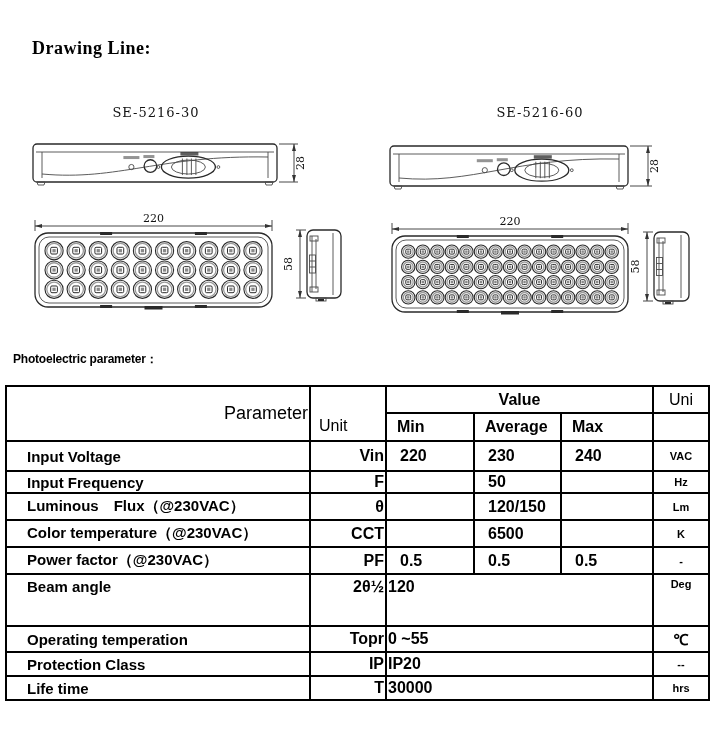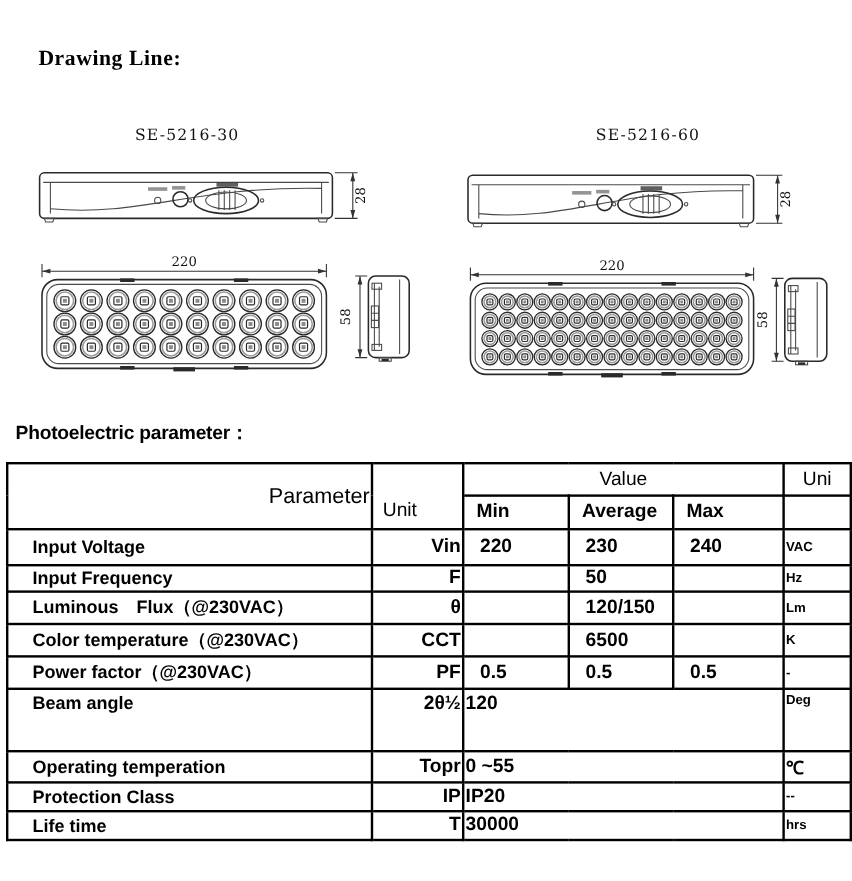--- a/index.html
+++ b/index.html
@@ -11,21 +11,21 @@
     color:#000;
     overflow:hidden;
   }
   .heading-serif {
     position:absolute; left:32px; top:38px;
     font-family:"Liberation Serif", serif;
     font-weight:bold; font-size:18px; letter-spacing:0.5px;
   }
   .heading-sans {
     position:absolute; left:13px; top:351px;
-    font-weight:bold; font-size:16px; letter-spacing:-0.2px;
+    font-weight:bold; font-size:12px; letter-spacing:-0.2px;
   }
   #drawings-svg { position:absolute; left:0; top:93px; }
 
   
   .outline { fill:none; stroke:#2a2a2a; stroke-width:1.3; }
   .thin    { fill:none; stroke:#4a4a4a; stroke-width:0.9; }
   .dim-line{ fill:none; stroke:#333;    stroke-width:0.9; }
   .arrow   { fill:#333; stroke:none; }
   .tab     { fill:#2a2a2a; stroke:none; }
   .dim-text   { font:11px "DejaVu Serif", serif; fill:#111; }
@@ -41,29 +41,29 @@
     width:703px;
     border-collapse:collapse; table-layout:fixed;
     border:2px solid #000;
   }
   #param-table th, #param-table td { border:2px solid #000; overflow:hidden; }
   thead tr.hrow1 { height:27px; }
   thead tr.hrow2 { height:28px; }
   th { font-weight:normal; font-size:16px; vertical-align:middle; }
   .h-param { text-align:right; padding-left:20px; font-size:18px; }
   .h-unit  { text-align:left; padding-left:8px; vertical-align:bottom; padding-bottom:5px; }
-  .h-value { text-align:center; }
+  .h-value { text-align:center;font-weight:bold; }
   .h-uni   { text-align:center; }
   .h-sub   { text-align:left; padding-left:10px;font-weight:bold; }
   td { font-weight:bold; font-size:15px; vertical-align:middle; }
   .c-param  { text-align:left; padding-left:20px; }
   .c-unit   { text-align:right; padding-left:21px; font-size:16px; }
   .c-val    { text-align:left; padding-left:13px; font-size:16px; }
   .c-merged { text-align:left; font-size:16px; }
-  .c-uni    { text-align:left; font-size:11px; }
+  .c-uni    { text-align:center; font-size:11px; }
   .c-uni.big{ font-size:15px; }
   tr.tall td { vertical-align:top; padding-top:3px; }
 </style>
 </head>
 <body>
 
 <div class="heading-serif">Drawing Line:</div>
 
 <svg id="drawings-svg" width="710" height="240" viewBox="0 0 710 240">
     <g>

